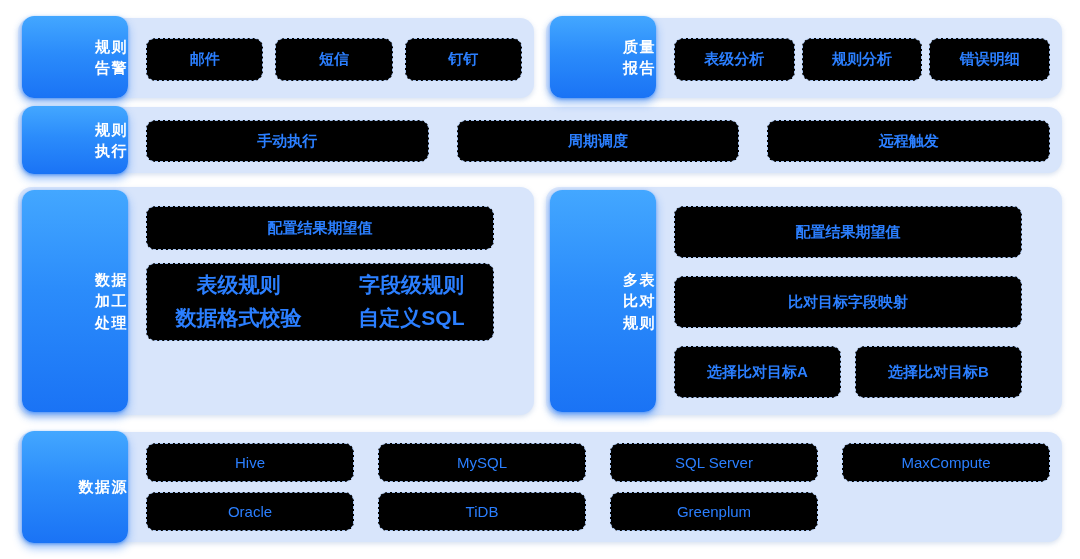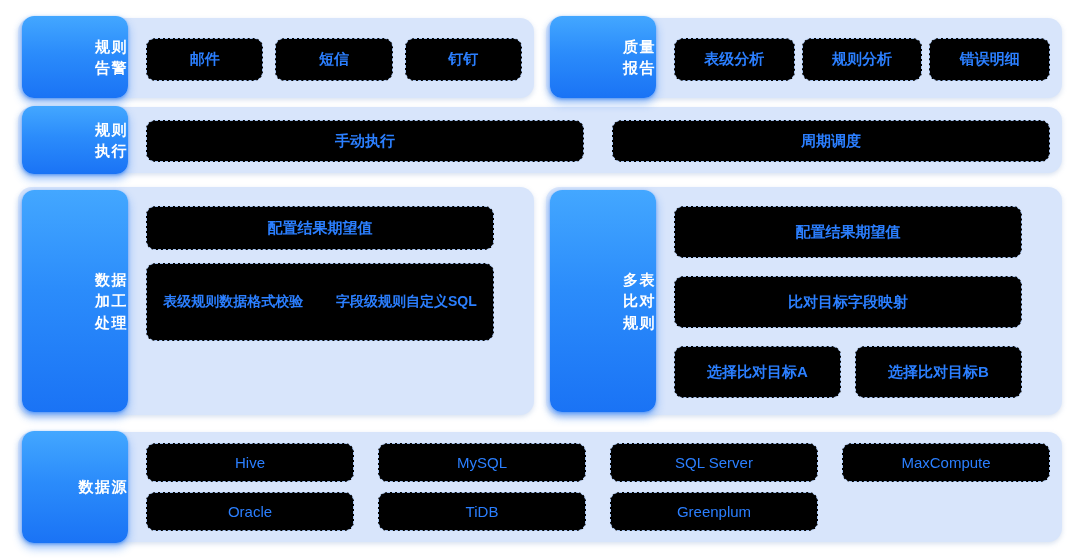--- a/index.html
+++ b/index.html
@@ -78,26 +78,27 @@
 
   
   .dual-card {
     display: flex;
     align-items: center;
     justify-content: space-around;
     flex-direction: row;
   }
   .dual-col {
     display: flex;
+    flex-direction: column;
     align-items: center;
     justify-content: center;
     line-height: 1.55;
     color: #2b7fff;
     font-weight: bold;
-    font-size: 14px;
+    font-size: 21px;
   }
 
   .stack {
     display: flex;
     flex-direction: column;
   }
 </style>
 </head>
 <body>
 
@@ -126,20 +127,21 @@
   </div>
 
   <div class="panel" style="left:18px; top:107px; width:1044px; height:66px;"></div>
   <div class="label-block" style="left:22px; top:106px; width:106px; height:68px;">
     <span class="lb-text">规则
 执行</span>
   </div>
   <div class="cards-area" style="left:146px; top:120px; width:904px; height:42px; gap:28px;">
     <div class="card" style="flex:1;">手动执行</div>
     <div class="card" style="flex:1;">周期调度</div>
+    <div class="card" style="flex:1;">远程触发</div>
   </div>
 
   <div class="panel" style="left:18px; top:187px; width:516px; height:228px;"></div>
   <div class="label-block" style="left:22px; top:190px; width:106px; height:222px;">
     <span class="lb-text">数据
 加工
 处理</span>
   </div>
   <div class="stack" style="position:absolute; left:146px; top:206px; width:348px; height:192px; gap:13px;">
     <div class="card" style="height:44px;">配置结果期望值</div>

